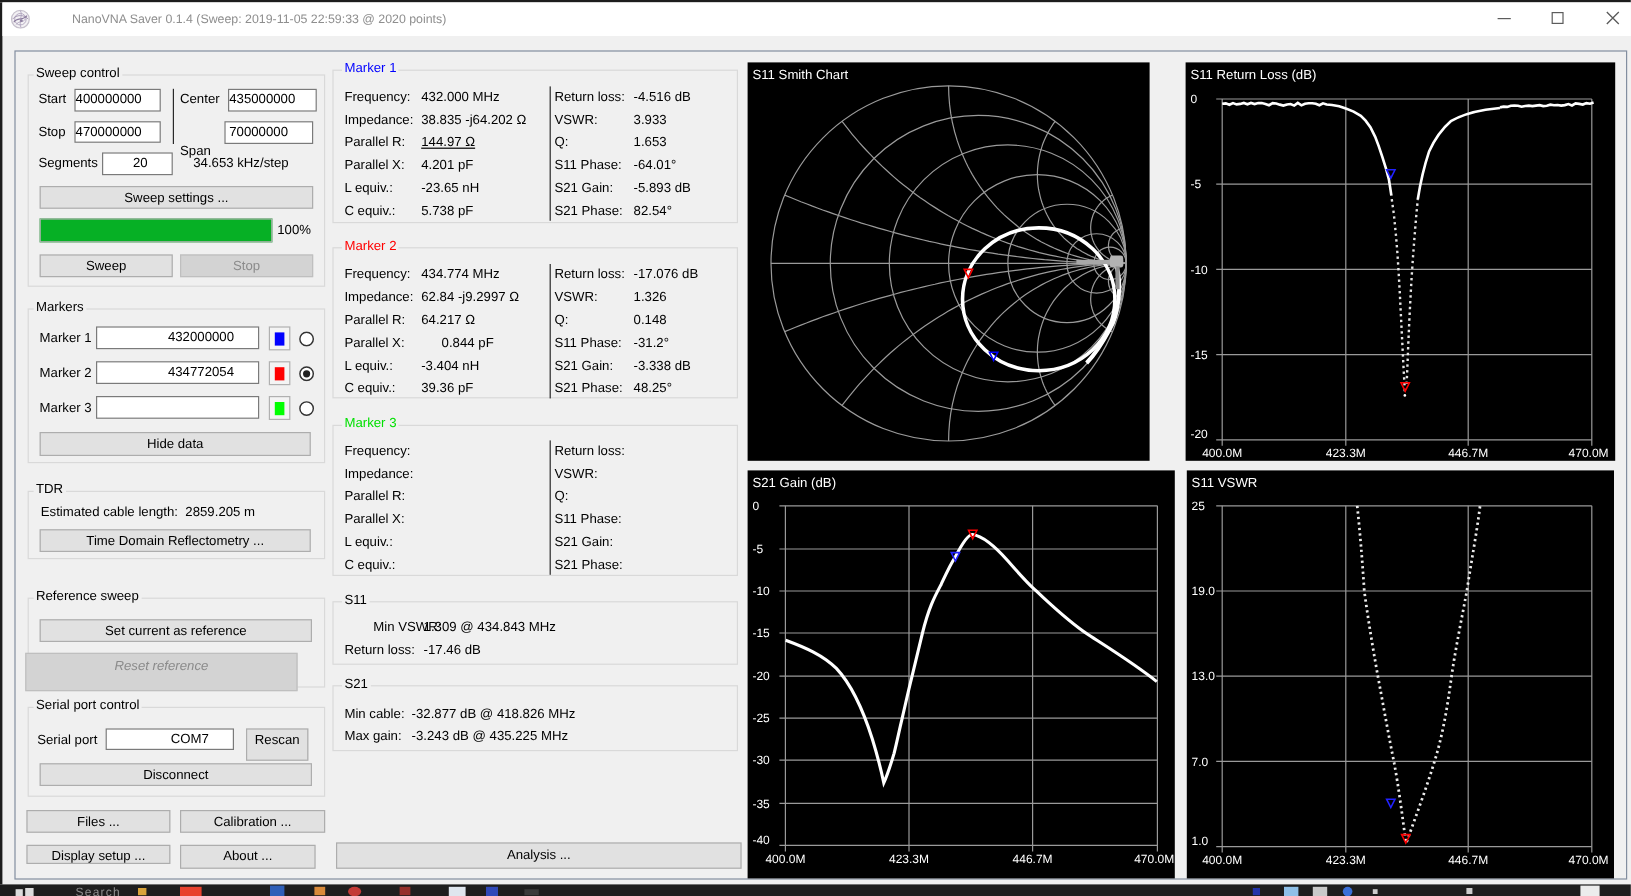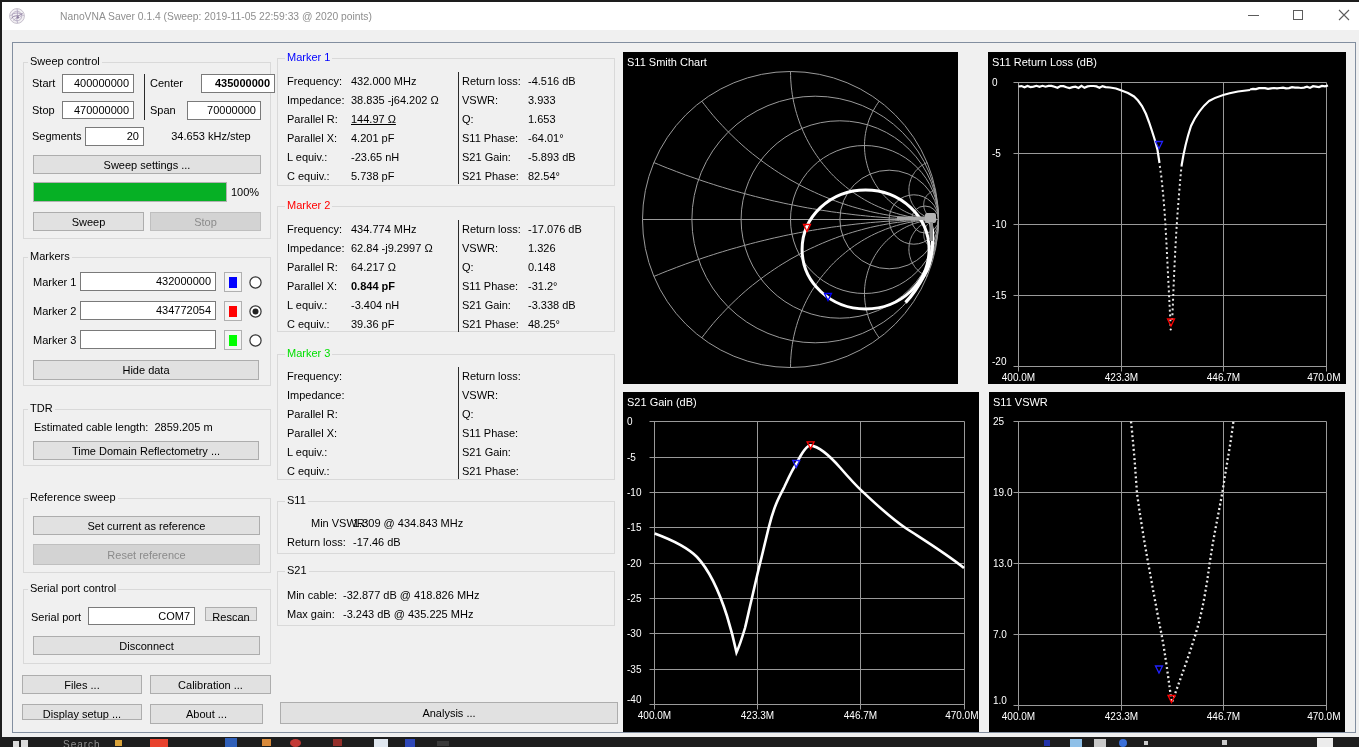--- a/index.html
+++ b/index.html
@@ -1,21 +1,21 @@
 <!DOCTYPE html>
 <html><head><meta charset="utf-8"><style>
 html,body{margin:0;padding:0;width:1359px;height:747px;overflow:hidden;background:#f0f0f0;
  font-family:"Liberation Sans",sans-serif;font-size:11px;color:#000;}
 div{position:absolute;box-sizing:border-box;}
 .lb{white-space:nowrap;line-height:13px;}
 .gb{border:1px solid #d9d9d9;}
 .gbt{background:#f0f0f0;padding:0 2px;line-height:13px;white-space:nowrap;}
 .btn{background:#e1e1e1;border:1px solid #adadad;text-align:center;white-space:nowrap;}
 .btn.dis{background:#d3d3d3;border:1px solid #bfbfbf;color:#8b8b8b;}
-.inp{background:#fff;border:1px solid #7a7a7a;text-align:right;padding-right:4px;white-space:nowrap;}
+.inp{background:#fff;border:1px solid #7a7a7a;text-align:right;padding-right:20px;white-space:nowrap;}
 svg{position:absolute;display:block;}
 </style></head><body>
 
 <div style="left:0;top:0;width:1359px;height:2px;background:#1d1d1d;"></div>
 <div style="left:0;top:2px;width:2px;height:735px;background:#1d1d1d;"></div>
 <div style="left:2px;top:2px;width:1357px;height:28px;background:#ffffff;"></div>
 <svg style="left:9px;top:8px;" width="16" height="16" viewBox="0 0 16 16">
 <circle cx="8" cy="8" r="7.4" fill="#f3f1f4" stroke="#c6c0cc" stroke-width="1"></circle>
 <circle cx="8" cy="8" r="4.8" fill="none" stroke="#b3a8bf" stroke-width="0.8"></circle>
 <path d="M1.5 8 C4 4,12 4,14.5 8" fill="none" stroke="#a395b2" stroke-width="0.8"></path>
@@ -29,29 +29,29 @@
 <div style="left:1293px;top:10px;width:10px;height:10px;border:1px solid #5c5c5c;"></div>
 <svg style="left:1338px;top:9px;" width="12" height="12" viewBox="0 0 12 12">
 <path d="M1 1 L11 11 M11 1 L1 11" stroke="#5c5c5c" stroke-width="1.1"></path>
   </svg>
 <div style="left:12px;top:42px;width:1344px;height:691px;border:1px solid #828e9f;"></div>
 <div class="gb" style="left:23px;top:62px;width:248px;height:177px;"></div>
 <div class="gbt" style="left:28px;top:55px;color:#000;">Sweep control</div>
 <div class="lb" style="left:32px;top:77px;">Start</div>
 <div class="inp" style="left:62px;top:74px;width:72px;height:19px;line-height:17px;">400000000</div>
 <div class="lb" style="left:150px;top:77px;">Center</div>
-<div class="inp" style="left:201px;top:74px;width:74px;height:19px;line-height:17px;font-weight:bold;">435000000</div>
+<div class="inp" style="left:190px;top:74px;width:74px;height:19px;line-height:17px;">435000000</div>
 <div class="lb" style="left:32px;top:104px;">Stop</div>
 <div class="inp" style="left:62px;top:101px;width:72px;height:18px;line-height:17px;">470000000</div>
-<div class="lb" style="left:150px;top:104px;">Span</div>
+<div class="lb" style="left:150px;top:120px;">Span</div>
 <div class="inp" style="left:187px;top:101px;width:74px;height:19px;line-height:17px;">70000000</div>
 <div style="left:144px;top:74px;width:1px;height:46px;background:#2a2a2a;"></div>
 <div class="lb" style="left:32px;top:130px;">Segments</div>
 <div class="inp" style="left:85px;top:127px;width:59px;height:19px;line-height:17px;">20</div>
-<div class="lb" style="left:161px;top:130px;width:100px;text-align:center;">34.653 kHz/step</div>
+<div class="lb" style="left:161px;top:130px;width:100px;text-align:left;">34.653 kHz/step</div>
 <div class="btn" style="left:33px;top:155px;width:228px;height:19px;line-height:18px;">Sweep settings ...</div>
 <div style="left:33px;top:182px;width:194px;height:20px;border:1px solid #b2b2b2;background:#06b025;"></div>
 <div class="lb" style="left:231px;top:186px;">100%</div>
 <div class="btn" style="left:33px;top:212px;width:111px;height:19px;line-height:18px;">Sweep</div>
 <div class="btn dis" style="left:150px;top:212px;width:111px;height:19px;line-height:18px;">Stop</div>
 <div class="gb" style="left:23px;top:257px;width:248px;height:129px;"></div>
 <div class="gbt" style="left:28px;top:250px;color:#000;">Markers</div>
 <div class="lb" style="left:33px;top:276px;">Marker 1</div>
 <div class="inp" style="left:80px;top:272px;width:136px;height:19px;line-height:17px;">432000000</div>
 <div style="left:224px;top:272px;width:18px;height:20px;border:1px solid #b0b0b0;background:#f4f4f4;"></div>
@@ -75,26 +75,26 @@
 <circle cx="6.5" cy="6.5" r="5.6" fill="#fff" stroke="#333" stroke-width="1.2"></circle>
   </svg>
 <div class="btn" style="left:33px;top:360px;width:226px;height:20px;line-height:19px;">Hide data</div>
 <div class="gb" style="left:23px;top:409px;width:248px;height:57px;"></div>
 <div class="gbt" style="left:28px;top:402px;color:#000;">TDR</div>
 <div class="lb" style="left:34px;top:421px;">Estimated cable length:&nbsp; 2859.205 m</div>
 <div class="btn" style="left:33px;top:441px;width:226px;height:19px;line-height:18px;">Time Domain Reflectometry ...</div>
 <div class="gb" style="left:23px;top:498px;width:248px;height:75px;"></div>
 <div class="gbt" style="left:28px;top:491px;color:#000;">Reference sweep</div>
 <div class="btn" style="left:33px;top:516px;width:227px;height:19px;line-height:18px;">Set current as reference</div>
-<div class="btn dis" style="left:33px;top:544px;width:227px;height:21px;line-height:20px;">Reset reference</div>
+<div class="btn dis" style="left:21px;top:544px;width:227px;height:32px;line-height:20px;font-style:italic;">Reset reference</div>
 <div class="gb" style="left:23px;top:589px;width:248px;height:75px;"></div>
 <div class="gbt" style="left:28px;top:582px;color:#000;">Serial port control</div>
 <div class="lb" style="left:31px;top:611px;">Serial port</div>
 <div class="inp" style="left:88px;top:607px;width:107px;height:18px;line-height:16px;">COM7</div>
-<div class="btn" style="left:205px;top:607px;width:52px;height:14px;line-height:18px;">Rescan</div>
+<div class="btn" style="left:205px;top:607px;width:52px;height:27px;line-height:18px;">Rescan</div>
 <div class="btn" style="left:33px;top:636px;width:227px;height:19px;line-height:18px;">Disconnect</div>
 <div class="btn" style="left:22px;top:675px;width:120px;height:19px;line-height:18px;">Files ...</div>
 <div class="btn" style="left:150px;top:675px;width:121px;height:19px;line-height:18px;">Calibration ...</div>
 <div class="btn" style="left:22px;top:704px;width:120px;height:16px;line-height:19px;">Display setup ...</div>
 <div class="btn" style="left:150px;top:704px;width:113px;height:20px;line-height:19px;">About ...</div>
 <div class="gb" style="left:277px;top:58px;width:338px;height:128px;"></div>
 <div class="gbt" style="left:285px;top:51px;color:#0000ff;">Marker 1</div>
 <div style="left:458px;top:72px;width:1px;height:112px;background:#2a2a2a;"></div>
 <div class="lb" style="left:287px;top:75px;">Frequency:</div>
 <div class="lb" style="left:351px;top:75px;">432.000 MHz</div>
@@ -123,21 +123,21 @@
 <div class="gb" style="left:277px;top:206px;width:338px;height:126px;"></div>
 <div class="gbt" style="left:285px;top:199px;color:#ff0000;">Marker 2</div>
 <div style="left:458px;top:220px;width:1px;height:112px;background:#2a2a2a;"></div>
 <div class="lb" style="left:287px;top:223px;">Frequency:</div>
 <div class="lb" style="left:351px;top:223px;">434.774 MHz</div>
 <div class="lb" style="left:287px;top:242px;">Impedance:</div>
 <div class="lb" style="left:351px;top:242px;">62.84 -j9.2997 Ω</div>
 <div class="lb" style="left:287px;top:261px;">Parallel R:</div>
 <div class="lb" style="left:351px;top:261px;">64.217 Ω</div>
 <div class="lb" style="left:287px;top:280px;">Parallel X:</div>
-<div class="lb" style="left:351px;top:280px;font-weight:bold;">0.844 pF</div>
+<div class="lb" style="left:368px;top:280px;">0.844 pF</div>
 <div class="lb" style="left:287px;top:299px;">L equiv.:</div>
 <div class="lb" style="left:351px;top:299px;">-3.404 nH</div>
 <div class="lb" style="left:287px;top:318px;">C equiv.:</div>
 <div class="lb" style="left:351px;top:318px;">39.36 pF</div>
 <div class="lb" style="left:462px;top:223px;">Return loss:</div>
 <div class="lb" style="left:528px;top:223px;">-17.076 dB</div>
 <div class="lb" style="left:462px;top:242px;">VSWR:</div>
 <div class="lb" style="left:528px;top:242px;">1.326</div>
 <div class="lb" style="left:462px;top:261px;">Q:</div>
 <div class="lb" style="left:528px;top:261px;">0.148</div>

